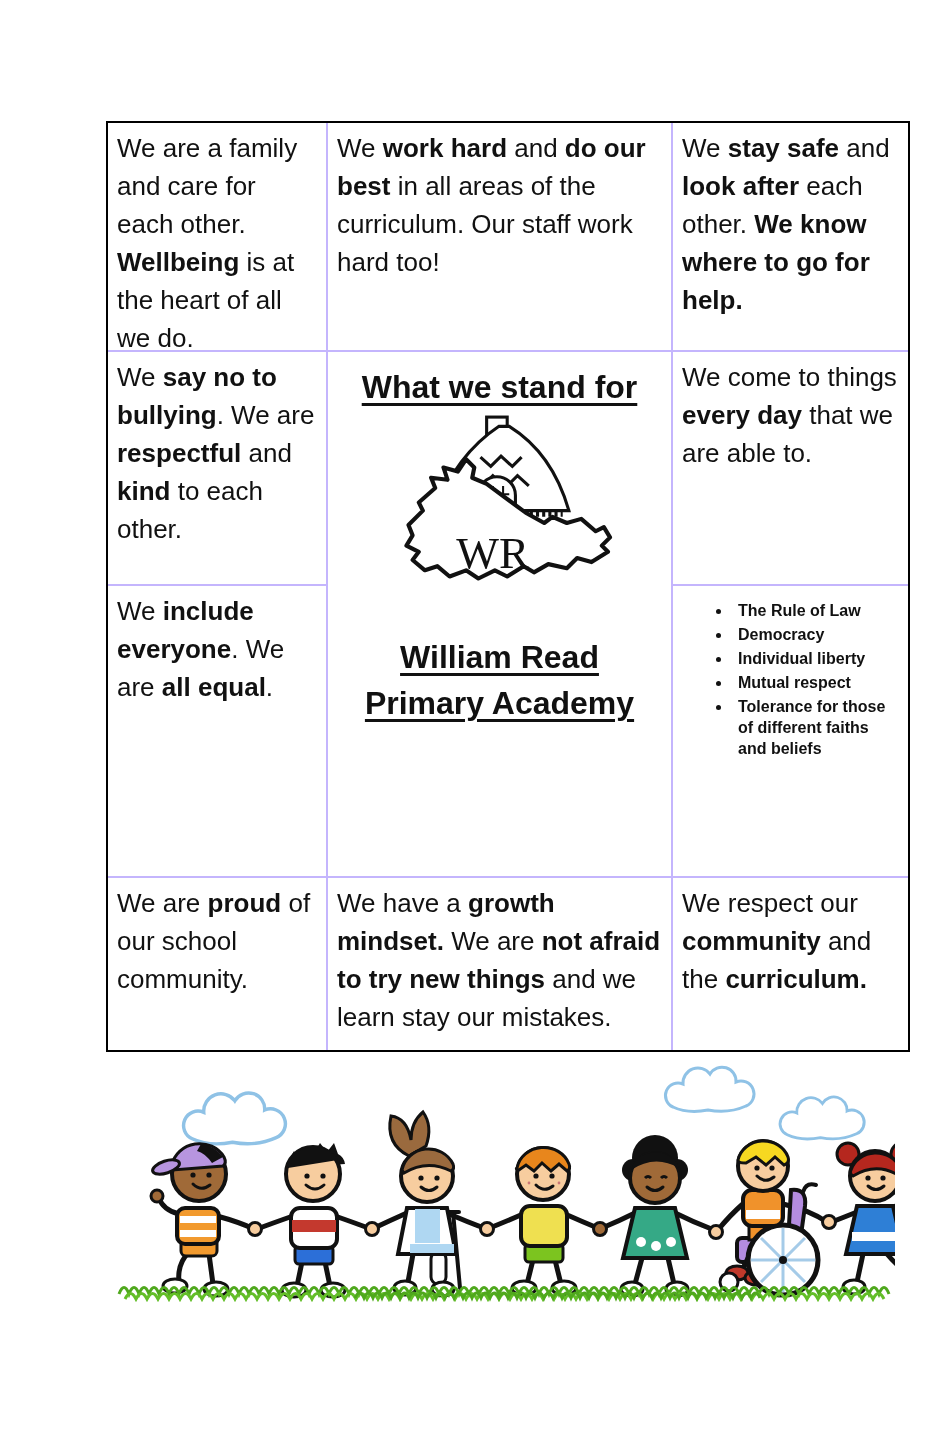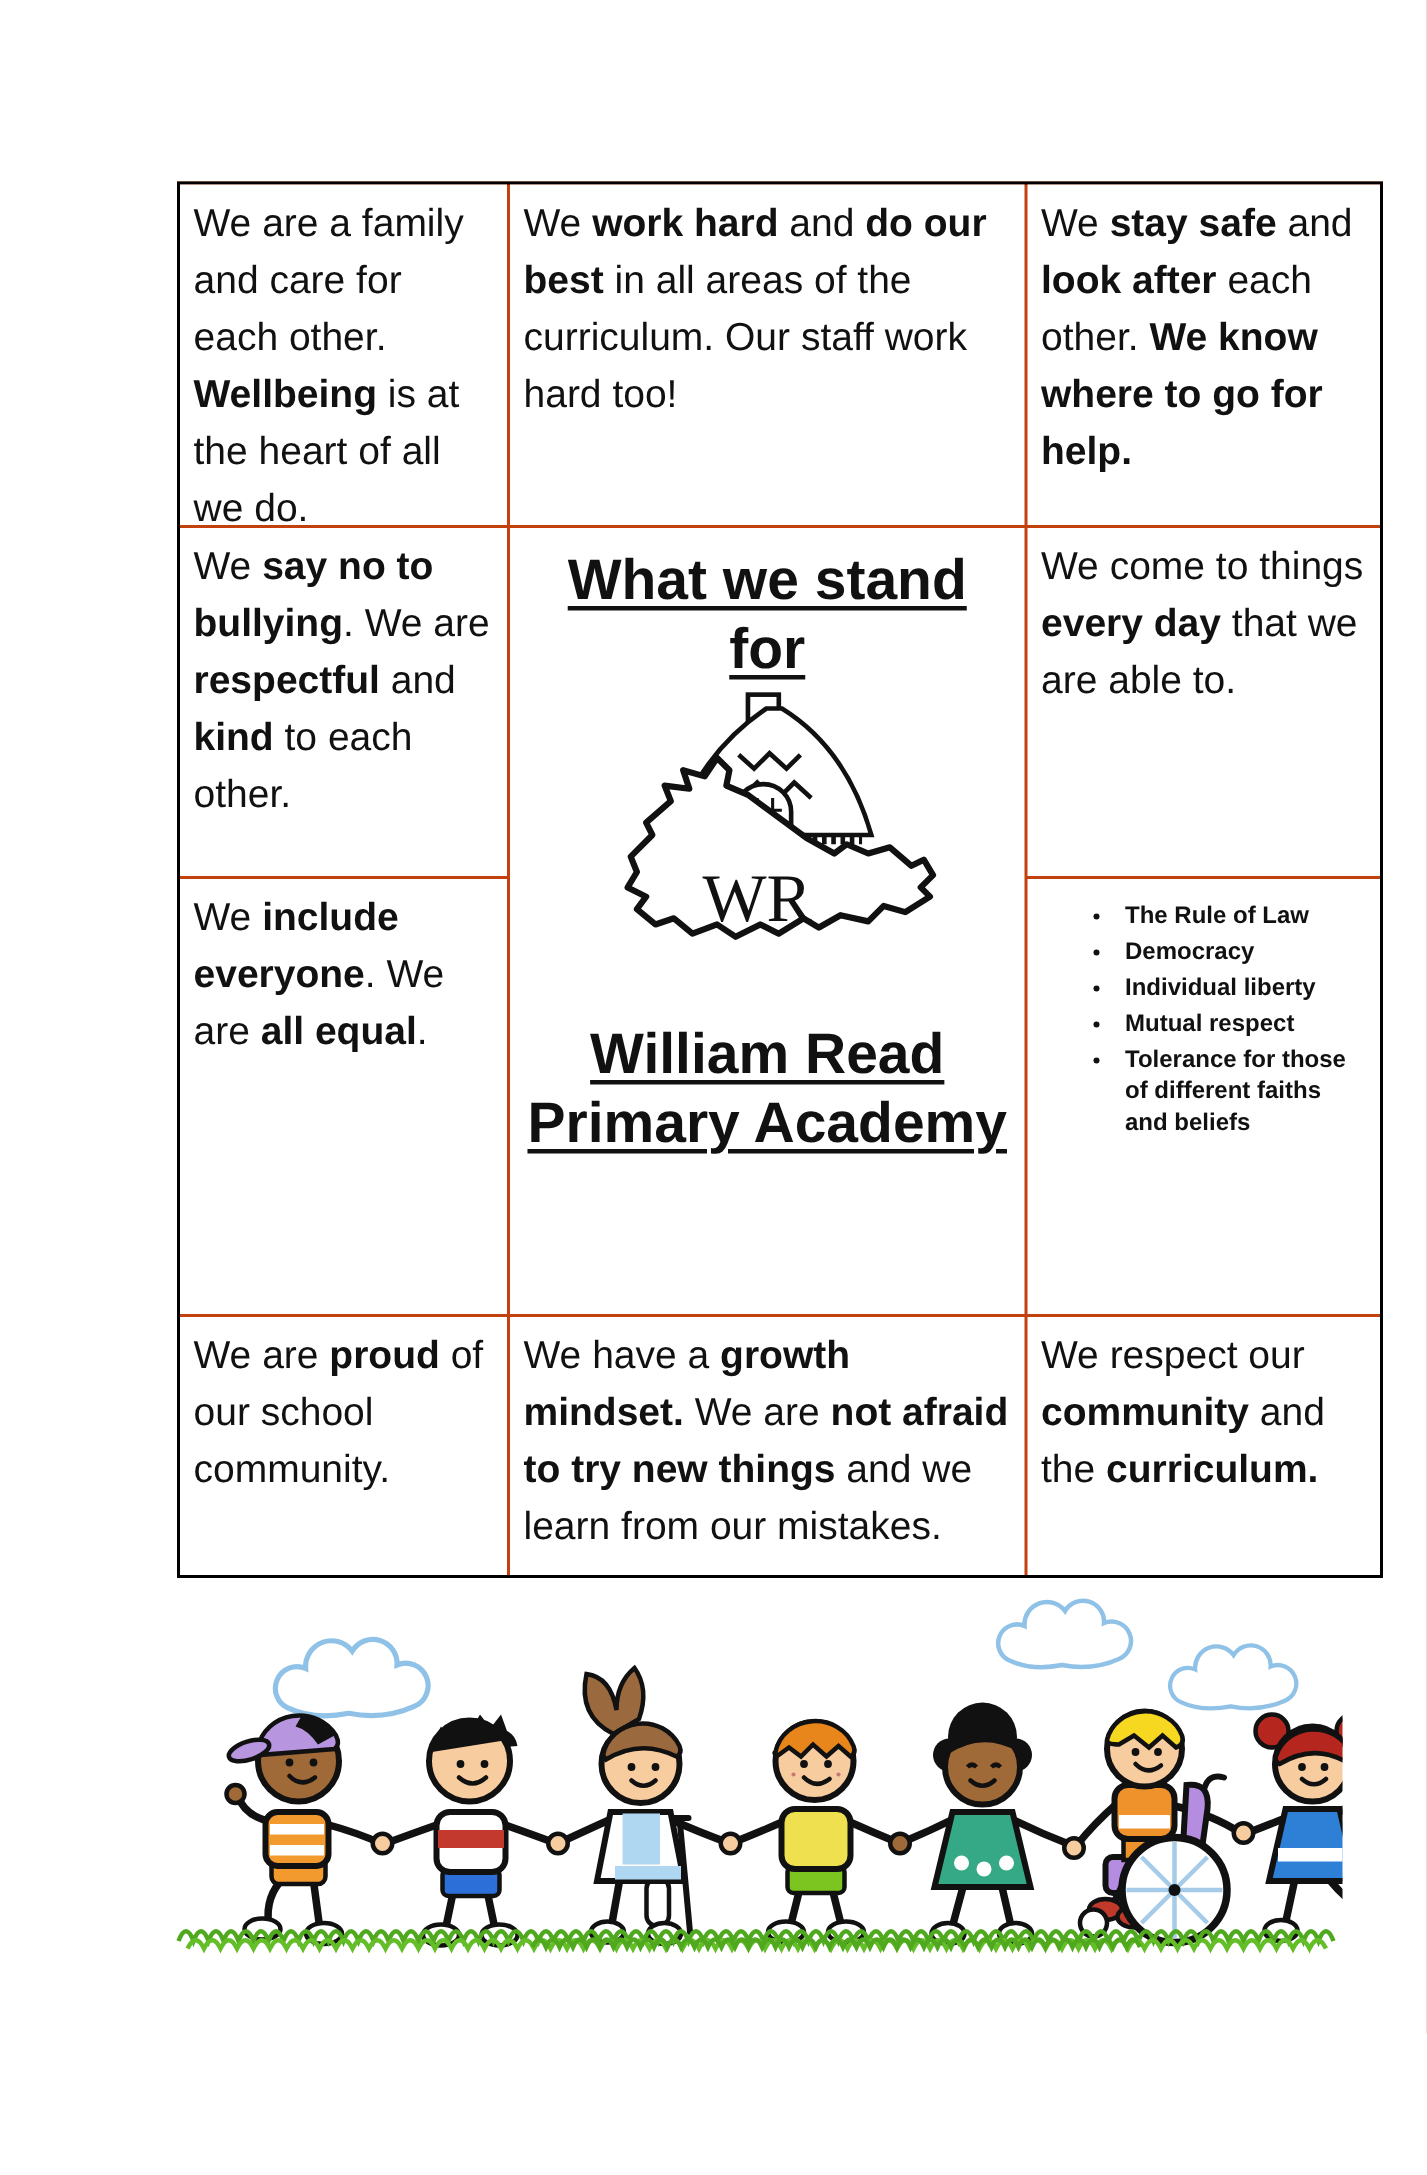--- a/index.html
+++ b/index.html
@@ -1,31 +1,31 @@
 <!DOCTYPE html>
 <html style="--grass: #4FA81D; --cloud: #8FC2E6; --wheelchair: #B48CE0; --spokes: #A5CBE8;"><head>
 <meta charset="utf-8">
 <style>
   html,body{margin:0;padding:0;background:#ffffff;}
   body{font-family:"Liberation Sans","DejaVu Sans",sans-serif;color:#111;}
   .sheet{position:relative;width:951px;height:1450px;background:#fff;overflow:hidden;}
 
   
   .values-table{
-    position:absolute;left:118px;top:121px;
+    position:absolute;left:106px;top:121px;
     display:grid;
     grid-template-columns:218px 343px 235px;
     grid-template-rows:227px 232px 290px 172px;
-    gap:2px;background:#c2410c;border:2px solid #000;
+    gap:2px;background:#c4b5fd;border:2px solid #000;
   }
   .cell{background:#fff;padding:6px 9px;font-size:26px;line-height:38px;}
   .cell .b{font-weight:bold;}
   .cell-merged{grid-column:2;grid-row:2 / span 2;text-align:center;padding-top:12px;}
 
-  .uline{font-weight:bold;font-size:38px;line-height:46px;
+  .uline{font-weight:bold;font-size:32px;line-height:46px;
          text-decoration:underline;text-decoration-thickness:3px;text-underline-offset:5px;}
   .title-block{margin-bottom:4px;}
   .school-block{margin-top:2px;}
 
   .logo-svg{display:block;margin:4px auto 0 auto;}
   .logo-mono{font-family:"Liberation Serif","DejaVu Serif",serif;font-size:44px;fill:#111;}
 
   
   .bv-list{margin:8px 0 0 0;padding-left:50px;font-size:16px;line-height:21px;font-weight:bold;}
   .bv-list li{padding-left:6px;margin-bottom:3px;}
@@ -94,21 +94,21 @@
       <ul class="bv-list">
           <li>The Rule of Law</li>
           <li>Democracy</li>
           <li>Individual liberty</li>
           <li>Mutual respect</li>
           <li>Tolerance for those of different faiths and beliefs</li>
         </ul>
     </div>
 
     <div class="cell"><span>We are </span><span class="b">proud</span><span> of our school community.</span></div>
-    <div class="cell"><span>We have a </span><span class="b">growth mindset.</span><span> We are </span><span class="b">not afraid to try new things</span><span> and we learn from our mistakes.</span></div>
+    <div class="cell"><span>We have a </span><span class="b">growth mindset.</span><span> We are </span><span class="b">not afraid to try new things</span><span> and we learn stay our mistakes.</span></div>
     <div class="cell"><span>We respect our </span><span class="b">community</span><span> and the </span><span class="b">curriculum.</span></div>
   </div>
 
   <svg class="illustration" width="780" height="248" viewBox="0 0 780 248">
 
     <g transform="translate(60,25) scale(1.15)">
       <path class="cloud" d="M15,45 A12,12 0 1 1 25,22 A15,15 0 0 1 52,12 A14,14 0 0 1 78,20 A11,11 0 1 1 88,44 Q70,52 50,48 Q30,52 15,45 Z"></path>
     </g>
     <g transform="translate(543,0)">
       <path class="cloud" d="M15,45 A12,12 0 1 1 25,22 A15,15 0 0 1 52,12 A14,14 0 0 1 78,20 A11,11 0 1 1 88,44 Q70,52 50,48 Q30,52 15,45 Z"></path>

